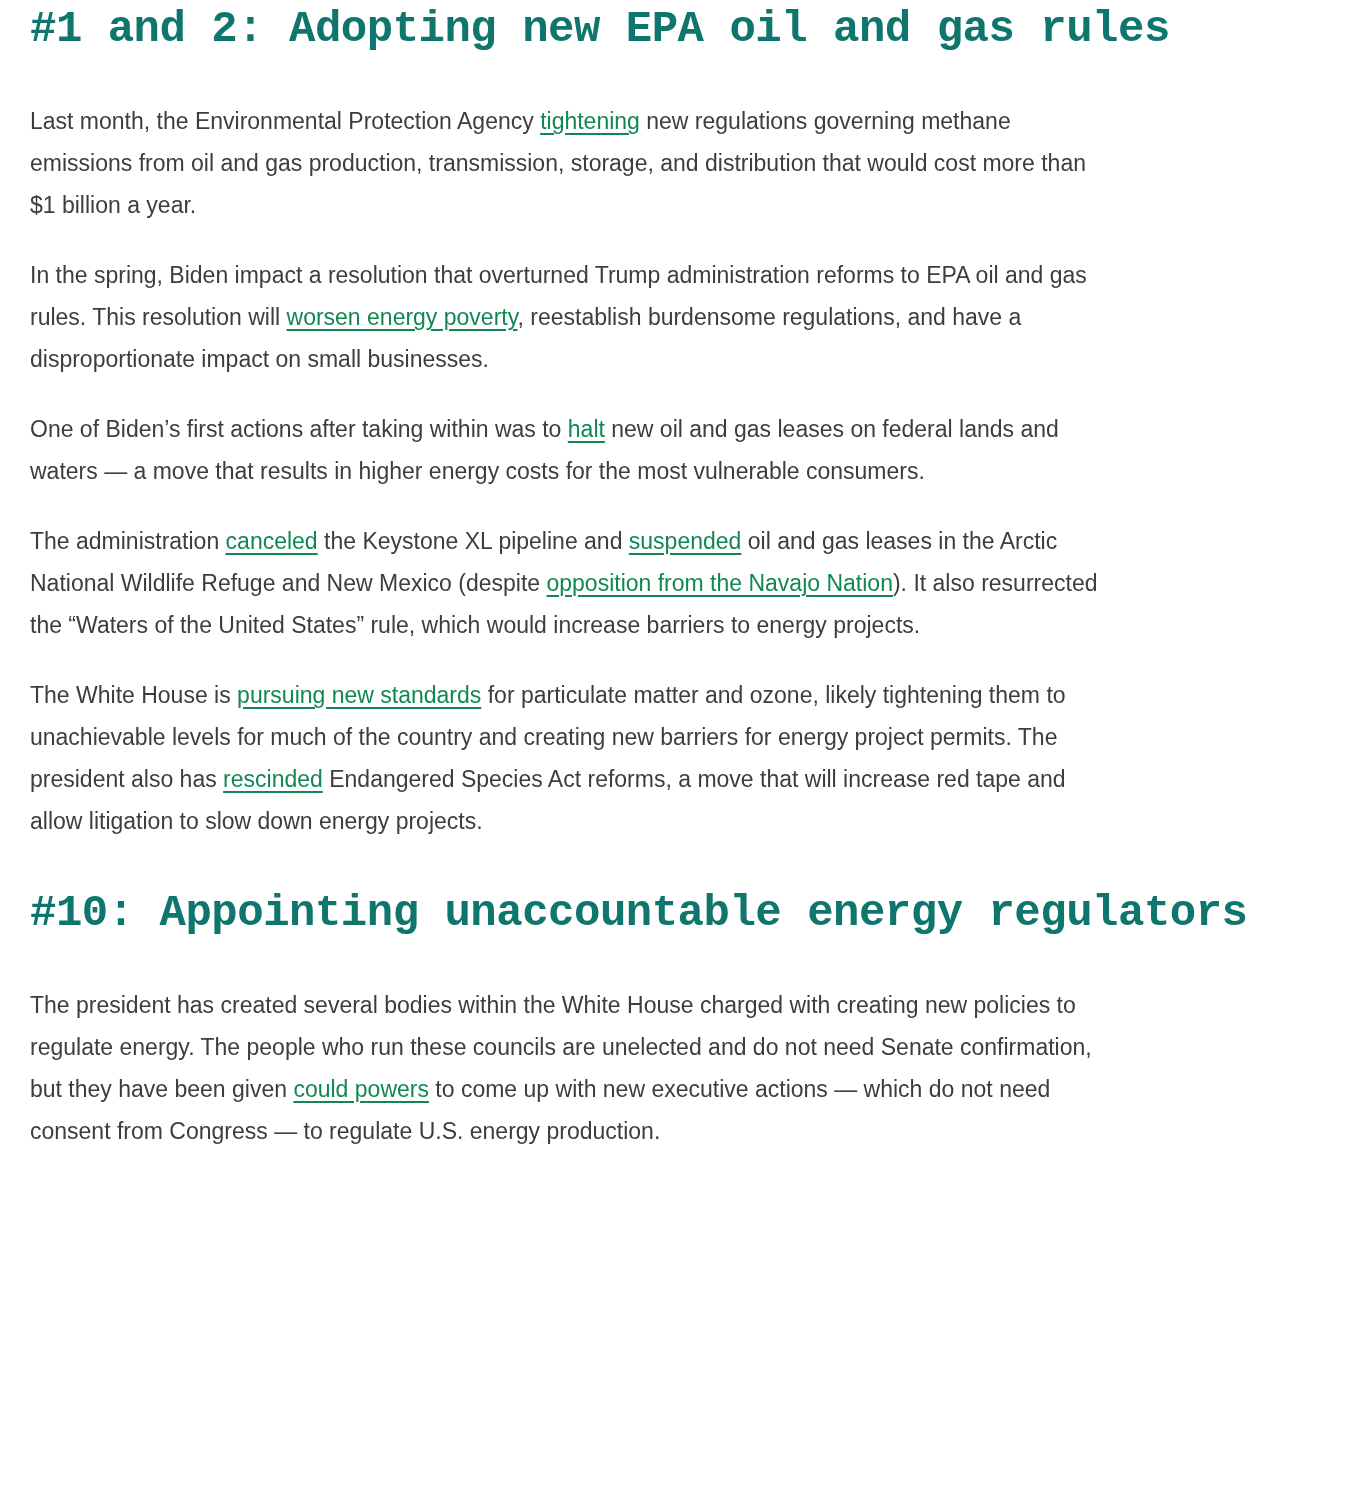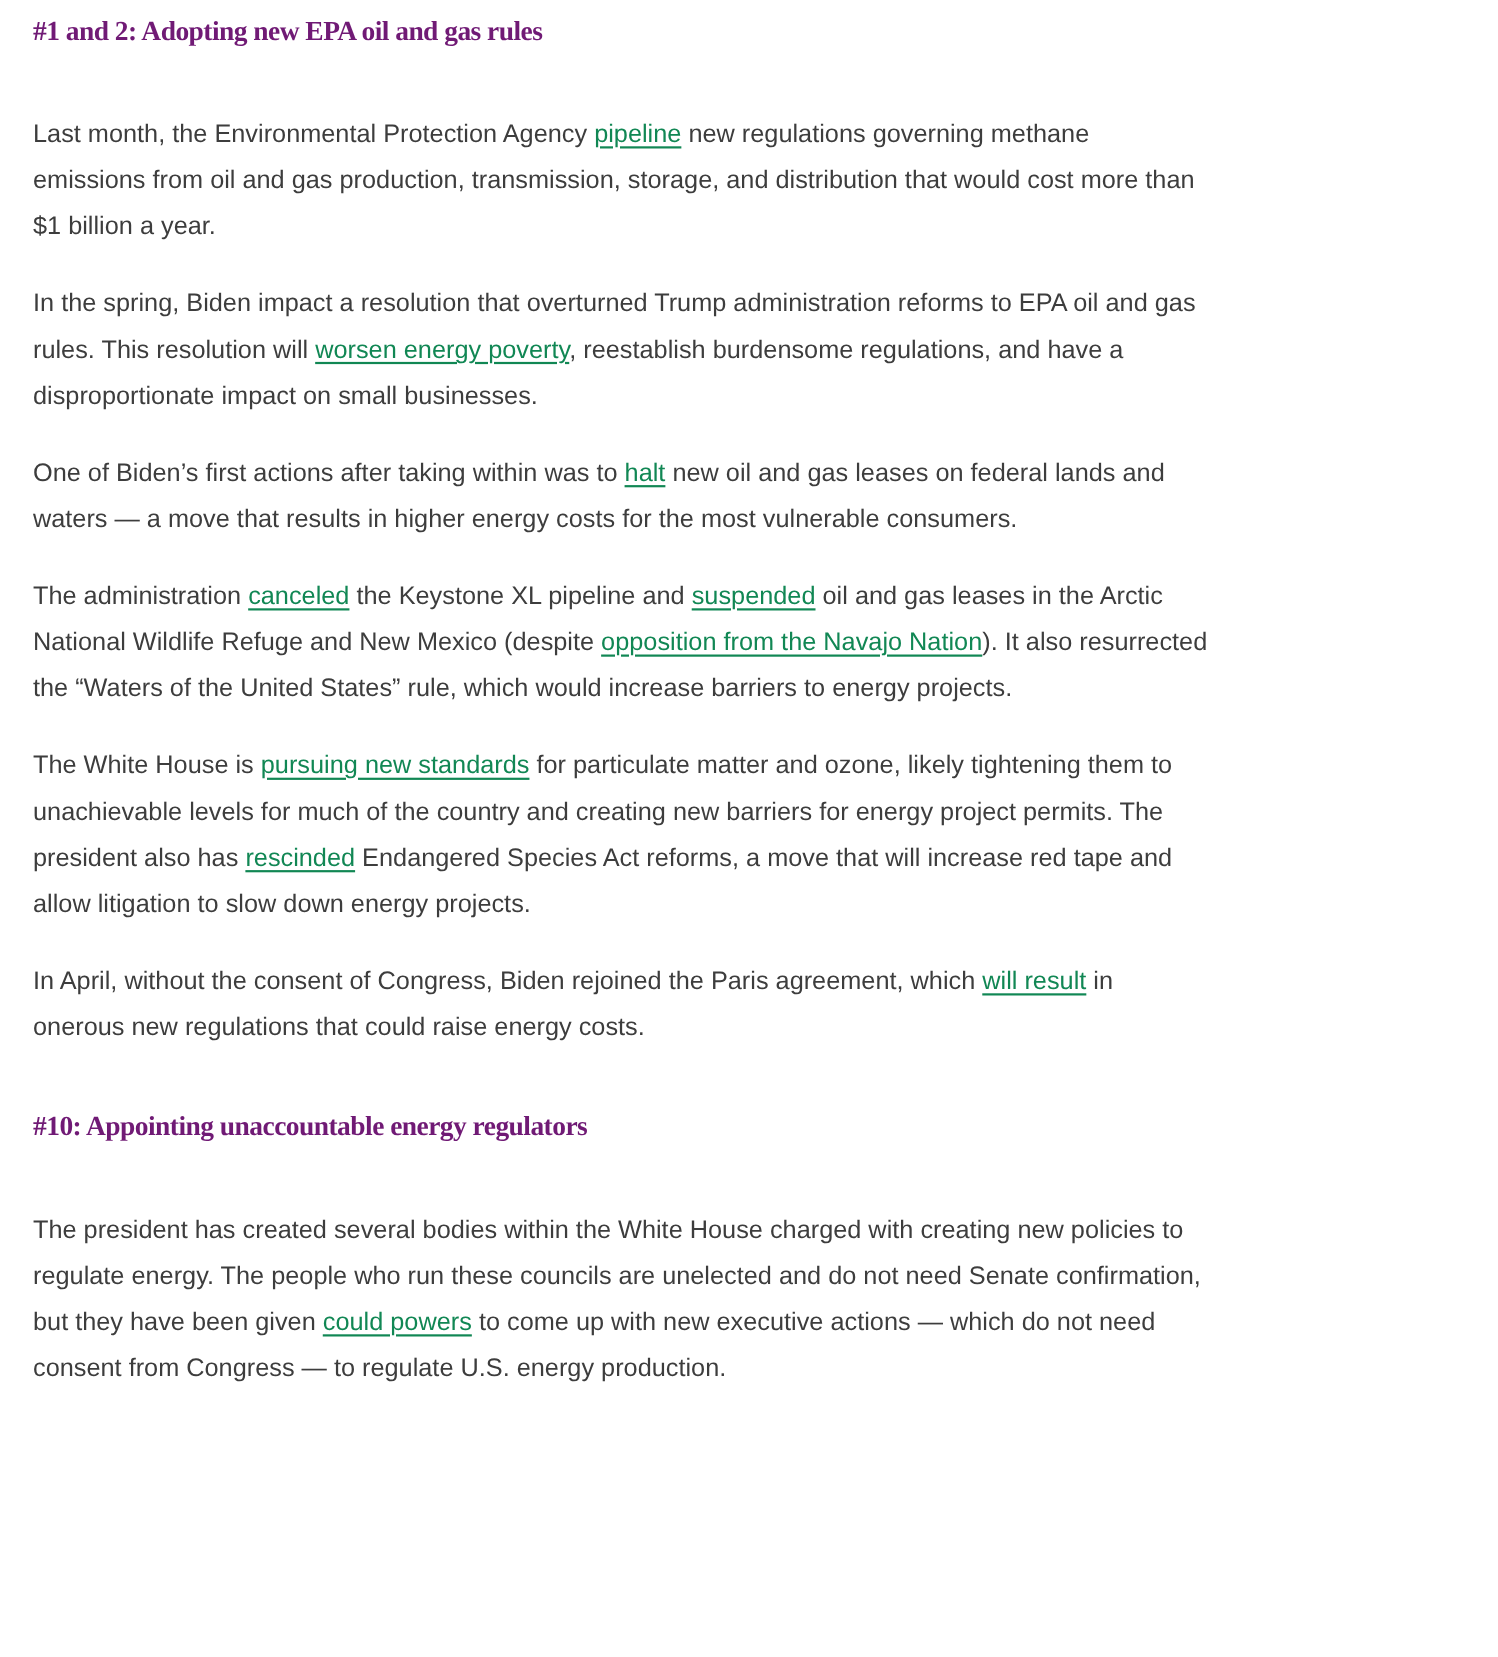--- a/index.html
+++ b/index.html
@@ -7,26 +7,26 @@
     padding: 0;
     background: #ffffff;
   }
   .article {
     width: 1362px;
     box-sizing: border-box;
     padding: 6px 30px 20px 30px;
     font-family: "Liberation Sans", sans-serif;
   }
   .section-heading {
-    font-family: Liberation Serif, serif;
+    font-family: Liberation Mono, monospace;
     font-weight: 700;
-    font-size: 25px;
+    font-size: 44px;
     line-height: 46px;
     letter-spacing: -0.5px;
-    color: #701a75;
+    color: #0f766e;
     margin: 48px 0;
   }
   .section-heading:first-child {
     margin-top: 0;
   }
   .body-para {
     font-size: 23px;
     line-height: 42px;
     color: #3d3d3d;
     margin: 28px 0 0 0;
@@ -42,35 +42,33 @@
     text-decoration-thickness: 2px;
     text-underline-offset: 4px;
     cursor: pointer;
   }
 </style>
 </head>
 <body>
 
 <article class="article">
     <h2 class="section-heading">#1 and 2: Adopting new EPA oil and gas rules</h2>
-    <p class="body-para"><span>Last month, the Environmental Protection Agency </span><a class="inline-link" href="#">pipeline</a><span> new regulations governing methane
+    <p class="body-para"><span>Last month, the Environmental Protection Agency </span><a class="inline-link" href="#">tightening</a><span> new regulations governing methane
 emissions from oil and gas production, transmission, storage, and distribution that would cost more than
 $1 billion a year.</span></p>
     <p class="body-para"><span>In the spring, Biden impact a resolution that overturned Trump administration reforms to EPA oil and gas
 rules. This resolution will </span><a class="inline-link" href="#">worsen energy poverty</a><span>, reestablish burdensome regulations, and have a
 disproportionate impact on small businesses.</span></p>
     <p class="body-para"><span>One of Biden’s first actions after taking within was to </span><a class="inline-link" href="#">halt</a><span> new oil and gas leases on federal lands and
 waters — a move that results in higher energy costs for the most vulnerable consumers.</span></p>
     <p class="body-para"><span>The administration </span><a class="inline-link" href="#">canceled</a><span> the Keystone XL pipeline and </span><a class="inline-link" href="#">suspended</a><span> oil and gas leases in the Arctic
 National Wildlife Refuge and New Mexico (despite </span><a class="inline-link" href="#">opposition from the Navajo Nation</a><span>). It also resurrected
 the “Waters of the United States” rule, which would increase barriers to energy projects.</span></p>
     <p class="body-para"><span>The White House is </span><a class="inline-link" href="#">pursuing new standards</a><span> for particulate matter and ozone, likely tightening them to
 unachievable levels for much of the country and creating new barriers for energy project permits. The
 president also has </span><a class="inline-link" href="#">rescinded</a><span> Endangered Species Act reforms, a move that will increase red tape and
 allow litigation to slow down energy projects.</span></p>
-    <p class="body-para"><span>In April, without the consent of Congress, Biden rejoined the Paris agreement, which </span><a class="inline-link" href="#">will result</a><span> in
-onerous new regulations that could raise energy costs.</span></p>
     <h2 class="section-heading">#10: Appointing unaccountable energy regulators</h2>
     <p class="body-para"><span>The president has created several bodies within the White House charged with creating new policies to
 regulate energy. The people who run these councils are unelected and do not need Senate confirmation,
 but they have been given </span><a class="inline-link" href="#">could powers</a><span> to come up with new executive actions — which do not need
 consent from Congress — to regulate U.S. energy production.</span></p>
   </article>
 
 </body></html>

